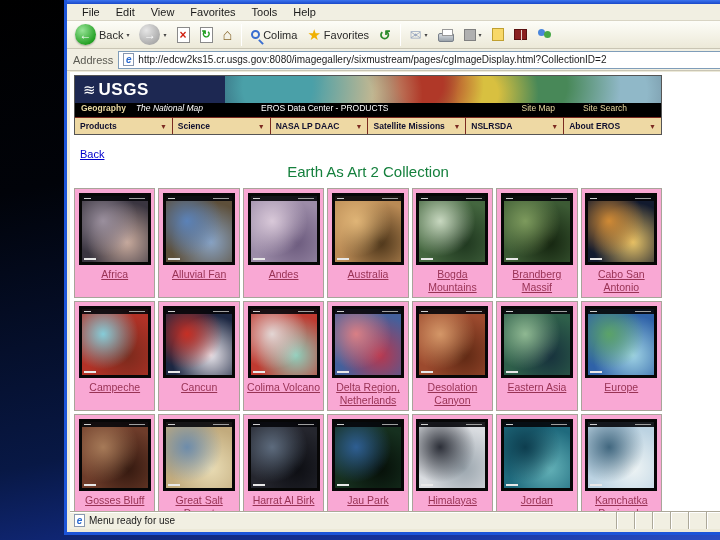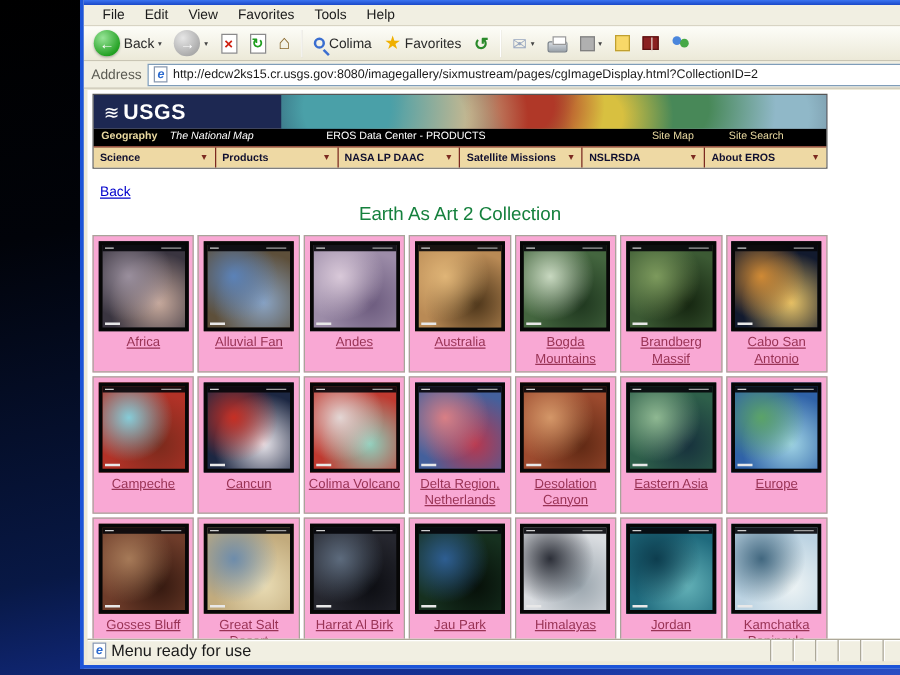--- a/index.html
+++ b/index.html
@@ -113,21 +113,21 @@
   .thumb-cap::before { content:""; position:absolute; left:2px; top:2px; width:7px; height:1px; background:#cfcfcf; }
   .thumb-cap::after { content:""; position:absolute; right:3px; top:2px; width:16px; height:1px; background:#9f9f9f; }
   .thumb-foot { position:absolute; left:2px; bottom:2px; width:12px; height:2px; background:#e8e8e8; }
   .cell-label { margin-top:3px; font-size:10.5px; line-height:1.2; color:#993355; text-decoration:underline;
                 text-align:center; max-width:82px; }
 
   
   .statusbar { position:absolute; left:3px; right:0; bottom:3px; height:18px; background:#f1efe2;
                border-top:1px solid #aca899; box-shadow:inset 0 1px 0 #ffffff;
                display:flex; align-items:center; padding-left:4px; }
-  .status-text { font-size:13px; color:#1a1a1a; margin-left:4px; }
+  .status-text { font-size:10px; color:#1a1a1a; margin-left:4px; }
   .status-panes { margin-left:auto; display:flex; height:100%; }
   .pane { width:18px; border-left:1px solid #aca899; box-shadow:inset 1px 0 0 #ffffff; }
 </style>
 </head>
 <body>
 
 <div class="window">
   <div class="titlebar-sliver"></div>
 
   <div class="menubar">
@@ -222,26 +222,26 @@
       <div class="usgs-black">
         <span class="ub-geo">Geography</span>
         <span class="ub-map">The National Map</span>
         <span class="ub-center">EROS Data Center - PRODUCTS</span>
         <span class="ub-sitemap">Site Map</span>
         <span class="ub-sitesearch">Site Search</span>
       </div>
       <div class="usgs-nav">
 
           <div class="nav-cell">
+            <span>Products</span>
+            <span class="nav-arrow">▼</span>
+          </div>
+
+          <div class="nav-cell">
             <span>Science</span>
-            <span class="nav-arrow">▼</span>
-          </div>
-
-          <div class="nav-cell">
-            <span>Products</span>
             <span class="nav-arrow">▼</span>
           </div>
 
           <div class="nav-cell">
             <span>NASA LP DAAC</span>
             <span class="nav-arrow">▼</span>
           </div>
 
           <div class="nav-cell">
             <span>Satellite Missions</span>

